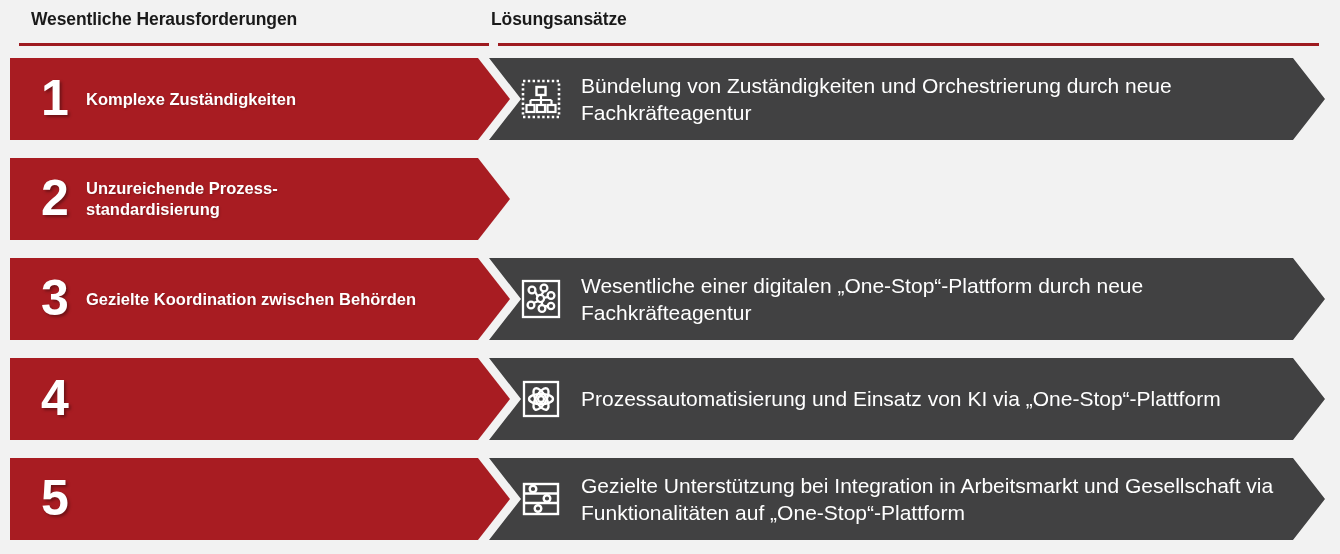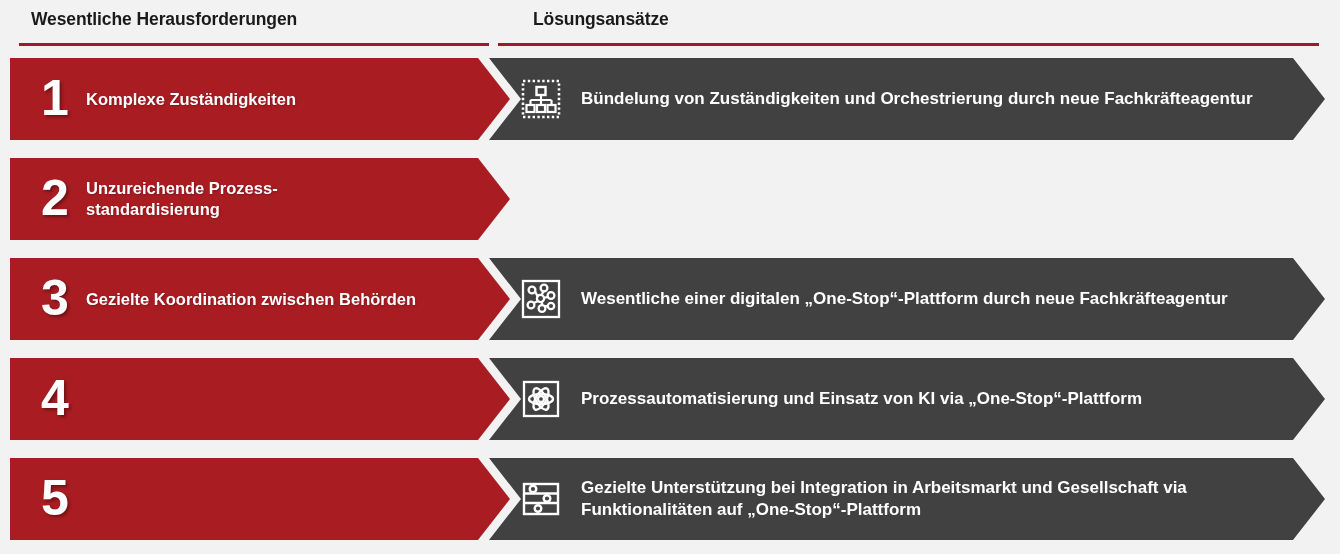--- a/index.html
+++ b/index.html
@@ -26,21 +26,21 @@
   .hdr-title {
     position: absolute;
     font-size: 17.5px;
     font-weight: bold;
     color: #1a1a1a;
     letter-spacing: -0.1px;
     white-space: nowrap;
     top: 9px;
   }
   .hdr-left  { left: 22px; }
-  .hdr-right { left: 524px; }
+  .hdr-right { left: 482px; }
 
   .rule {
     position: absolute;
     top: 43px;
     height: 3px;
     background: #9e1b20;
   }
   .rule-left  { left: 10px;  width: 470px; }
   .rule-right { left: 489px; width: 821px; }
 
@@ -114,22 +114,22 @@
     width: 42px;
     height: 42px;
     margin-right: 19px;
     display: flex;
     align-items: center;
     justify-content: center;
   }
   .icon-box svg { display: block; }
   .sol-text {
     color: #ffffff;
-    font-size: 17px;
-    font-weight: bold;
+    font-size: 21px;
+    font-weight: normal;
     line-height: 1.3;
     max-width: 730px;
   }
 </style>
 </head>
 <body>
 
 <div class="header">
   <div class="hdr-title hdr-left">Wesentliche Herausforderungen</div>
   <div class="hdr-title hdr-right">Lösungsansätze</div>

